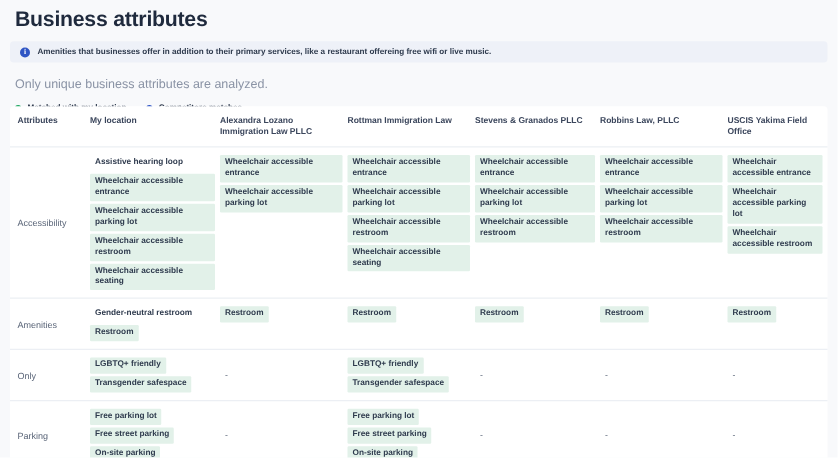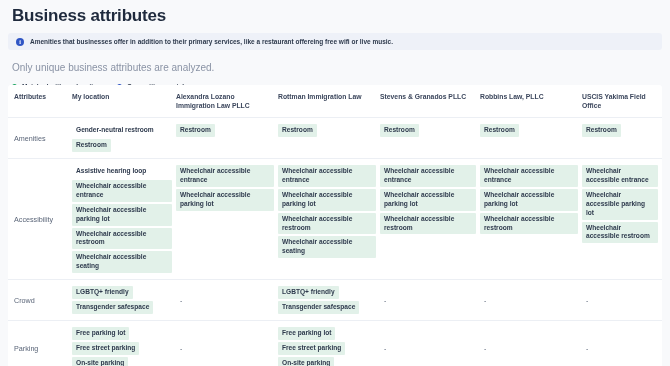--- a/index.html
+++ b/index.html
@@ -177,20 +177,55 @@
       <div class="cell col-head c0">Attributes</div>
       <div class="cell col-head c1">My location</div>
       <div class="cell col-head c2">Alexandra Lozano Immigration Law PLLC</div>
       <div class="cell col-head c3">Rottman Immigration Law</div>
       <div class="cell col-head c4">Stevens &amp; Granados PLLC</div>
       <div class="cell col-head c5">Robbins Law, PLLC</div>
       <div class="cell col-head c6">USCIS Yakima Field Office</div>
     </div>
     <div id="table-body">
         <div class="row">
+          <div class="cell row-label c0">Accessibility</div>
+          <div class="cell c1">
+            <span class="chip none">Assistive hearing loop</span>
+            <span class="chip green">Wheelchair accessible entrance</span>
+            <span class="chip green">Wheelchair accessible parking lot</span>
+            <span class="chip green">Wheelchair accessible restroom</span>
+            <span class="chip green">Wheelchair accessible seating</span>
+          </div>
+          <div class="cell c2">
+            <span class="chip green">Wheelchair accessible entrance</span>
+            <span class="chip green">Wheelchair accessible parking lot</span>
+          </div>
+          <div class="cell c3">
+            <span class="chip green">Wheelchair accessible entrance</span>
+            <span class="chip green">Wheelchair accessible parking lot</span>
+            <span class="chip green">Wheelchair accessible restroom</span>
+            <span class="chip green">Wheelchair accessible seating</span>
+          </div>
+          <div class="cell c4">
+            <span class="chip green">Wheelchair accessible entrance</span>
+            <span class="chip green">Wheelchair accessible parking lot</span>
+            <span class="chip green">Wheelchair accessible restroom</span>
+          </div>
+          <div class="cell c5">
+            <span class="chip green">Wheelchair accessible entrance</span>
+            <span class="chip green">Wheelchair accessible parking lot</span>
+            <span class="chip green">Wheelchair accessible restroom</span>
+          </div>
+          <div class="cell c6">
+            <span class="chip green">Wheelchair accessible entrance</span>
+            <span class="chip green">Wheelchair accessible parking lot</span>
+            <span class="chip green">Wheelchair accessible restroom</span>
+          </div>
+        </div>
+        <div class="row">
           <div class="cell row-label c0">Amenities</div>
           <div class="cell c1">
             <span class="chip none">Gender-neutral restroom</span>
             <span class="chip green">Restroom</span>
           </div>
           <div class="cell c2">
             <span class="chip green">Restroom</span>
           </div>
           <div class="cell c3">
             <span class="chip green">Restroom</span>
@@ -199,56 +234,21 @@
             <span class="chip green">Restroom</span>
           </div>
           <div class="cell c5">
             <span class="chip green">Restroom</span>
           </div>
           <div class="cell c6">
             <span class="chip green">Restroom</span>
           </div>
         </div>
         <div class="row">
-          <div class="cell row-label c0">Accessibility</div>
-          <div class="cell c1">
-            <span class="chip none">Assistive hearing loop</span>
-            <span class="chip green">Wheelchair accessible entrance</span>
-            <span class="chip green">Wheelchair accessible parking lot</span>
-            <span class="chip green">Wheelchair accessible restroom</span>
-            <span class="chip green">Wheelchair accessible seating</span>
-          </div>
-          <div class="cell c2">
-            <span class="chip green">Wheelchair accessible entrance</span>
-            <span class="chip green">Wheelchair accessible parking lot</span>
-          </div>
-          <div class="cell c3">
-            <span class="chip green">Wheelchair accessible entrance</span>
-            <span class="chip green">Wheelchair accessible parking lot</span>
-            <span class="chip green">Wheelchair accessible restroom</span>
-            <span class="chip green">Wheelchair accessible seating</span>
-          </div>
-          <div class="cell c4">
-            <span class="chip green">Wheelchair accessible entrance</span>
-            <span class="chip green">Wheelchair accessible parking lot</span>
-            <span class="chip green">Wheelchair accessible restroom</span>
-          </div>
-          <div class="cell c5">
-            <span class="chip green">Wheelchair accessible entrance</span>
-            <span class="chip green">Wheelchair accessible parking lot</span>
-            <span class="chip green">Wheelchair accessible restroom</span>
-          </div>
-          <div class="cell c6">
-            <span class="chip green">Wheelchair accessible entrance</span>
-            <span class="chip green">Wheelchair accessible parking lot</span>
-            <span class="chip green">Wheelchair accessible restroom</span>
-          </div>
-        </div>
-        <div class="row">
-          <div class="cell row-label c0">Crowd</div>
+          <div class="cell row-label c0">Only</div>
           <div class="cell c1">
             <span class="chip green">LGBTQ+ friendly</span>
             <span class="chip green">Transgender safespace</span>
           </div>
           <div class="cell c2 center-dash">
             <span class="dash">-</span>
           </div>
           <div class="cell c3">
             <span class="chip green">LGBTQ+ friendly</span>
             <span class="chip green">Transgender safespace</span>

